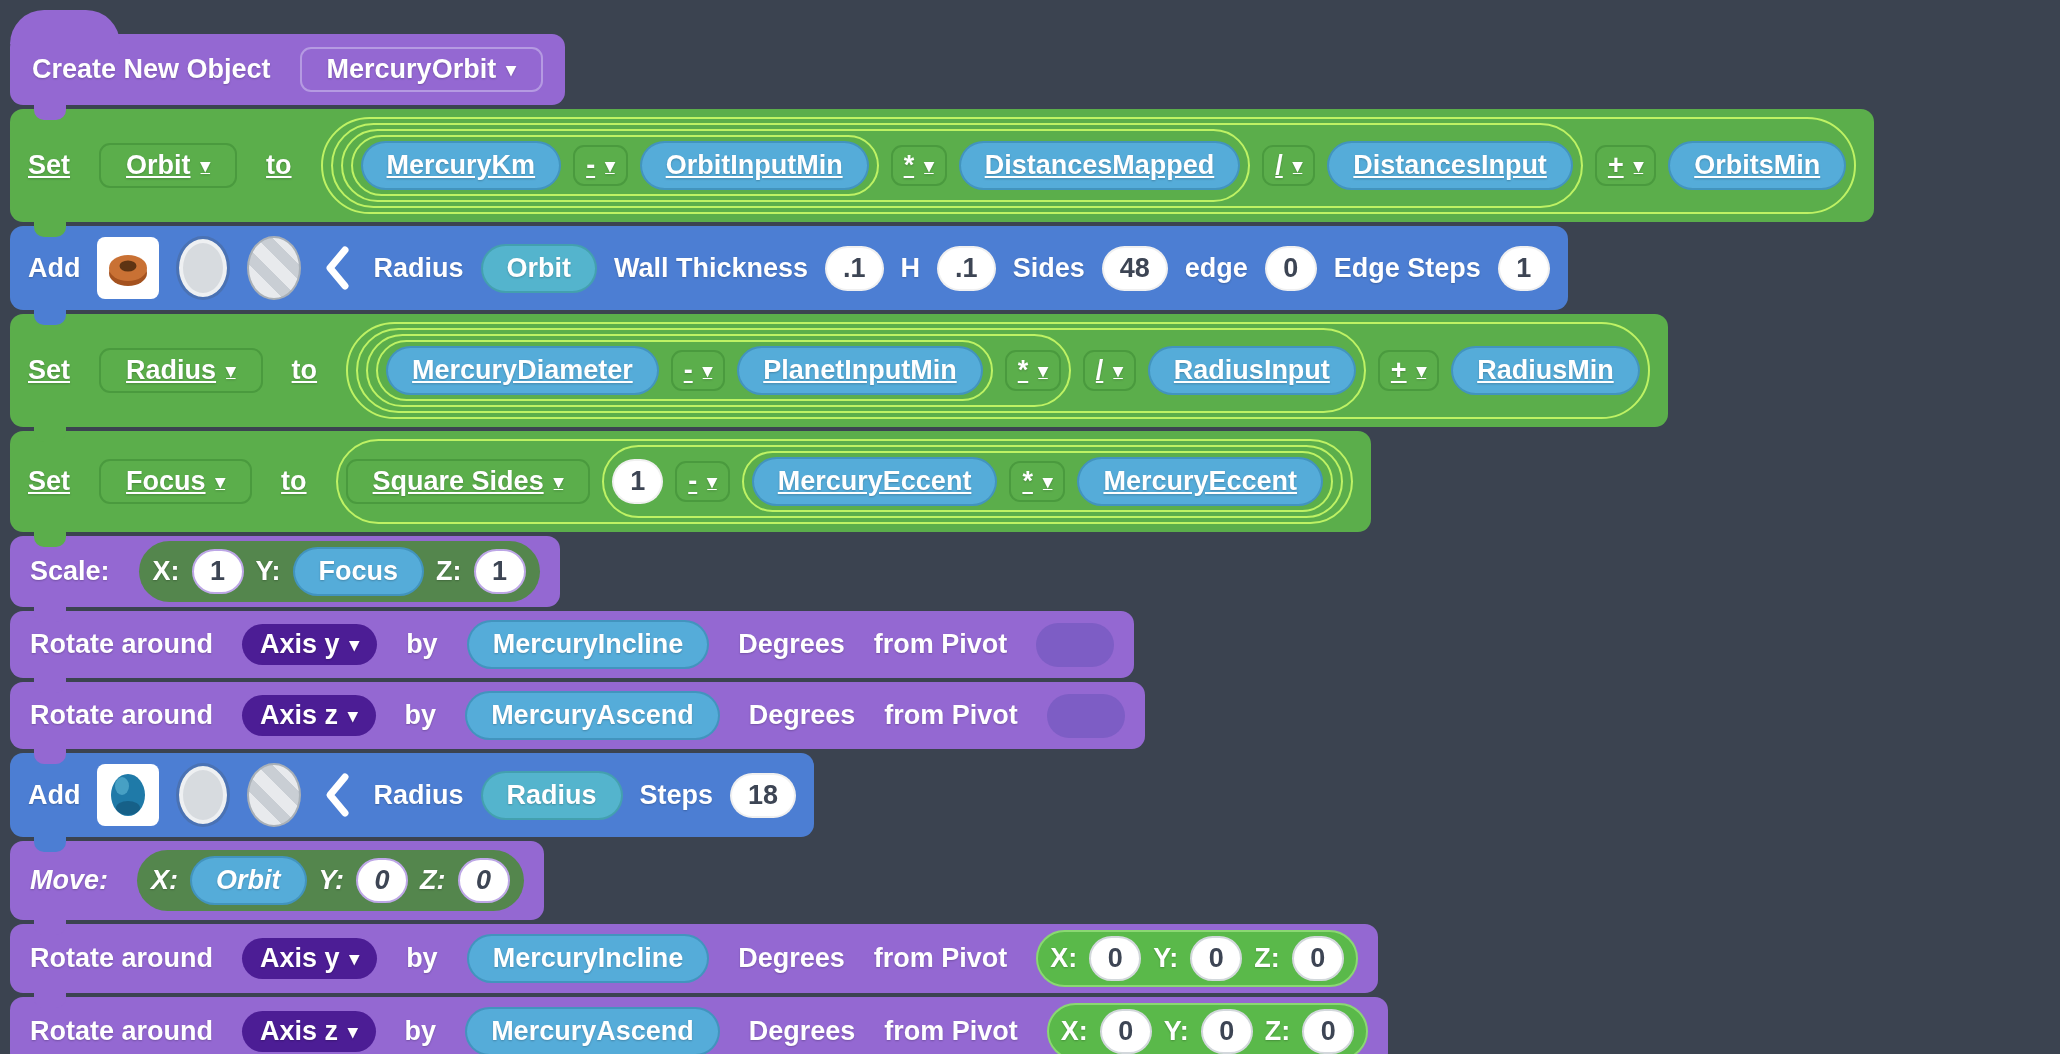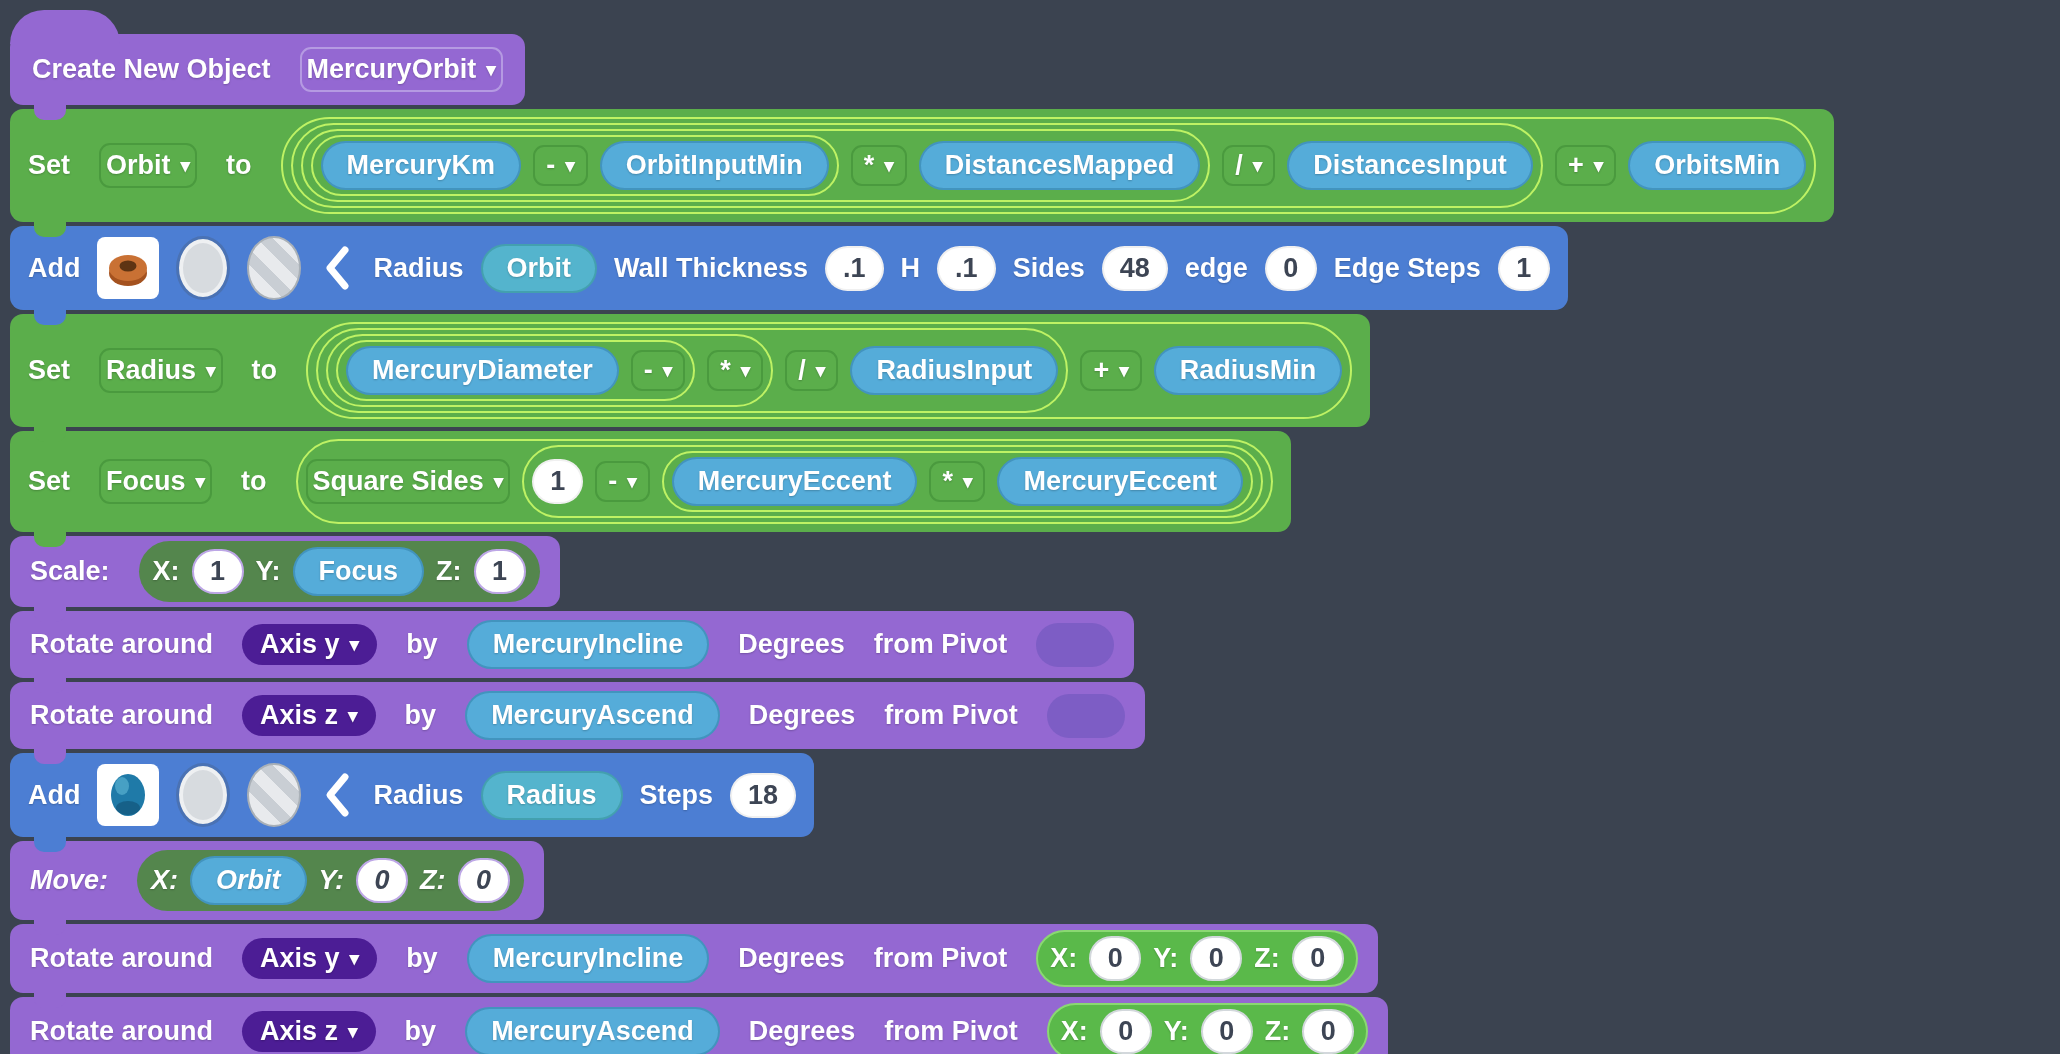--- a/index.html
+++ b/index.html
@@ -19,21 +19,21 @@
     border-radius:13px;
     margin-bottom:4px;
     padding:9px 20px;
   }
   .block::after { 
     content:""; position:absolute; z-index:5;
     bottom:-15px; left:24px; width:32px; height:19px;
     background:var(--blk); border-radius:0 0 10px 10px;
   }
   .purple { --blk:#9468d2; background:var(--blk); }
-  .green  { --blk:#5bae4b; background:var(--blk); }
+  .green  { --blk:#5bae4b; background:var(--blk);text-decoration:underline; }
   .blue   { --blk:#4c7ed3; background:var(--blk); }
 
   .hat::before { 
     content:""; position:absolute; top:-24px; left:0;
     width:110px; height:34px; background:var(--blk);
     border-radius:60px 60px 0 0;
   }
 
   .lbl { text-shadow:0 1px 2px rgba(0,0,0,.22); white-space:nowrap; }
 
@@ -48,21 +48,21 @@
     background:#fff; color:#3d4554;
     border-radius:999px; padding:5px 16px; min-width:52px;
     text-align:center; white-space:nowrap; border:2px solid rgba(0,0,0,.06);
   }
   .vecm .win { border:2px solid #bda7e6; }
   .vecb .win { border:2px solid #d3d8dc; }
 
   .dd {
     display:flex; align-items:center; gap:10px;
     border:2px solid #4a9a3e; border-radius:11px;
-    padding:5px 5px; white-space:nowrap; cursor:pointer;
+    padding:5px 25px; white-space:nowrap; cursor:pointer;
     text-shadow:0 1px 2px rgba(0,0,0,.22);
   }
   .dd.ddp { border-color:#b59ae2; }
   .dd.op { padding:3px 11px; }
   .caret { font-size:19px; line-height:1; }
 
   .axis {
     background:#4c1d95; border-radius:999px; padding:5px 18px;
     display:flex; align-items:center; gap:10px; white-space:nowrap;
     text-shadow:0 1px 2px rgba(0,0,0,.22);
@@ -181,20 +181,21 @@
     <span class="lbl">to</span>
     <div class="expr">
       <div class="expr">
         <div class="expr">
           <div class="expr">
             <span class="pill">MercuryDiameter</span>
             <span class="dd op">
               <span>-</span>
               <span class="caret">▾</span>
             </span>
+            <span class="pill">PlanetInputMin</span>
           </div>
           <span class="dd op">
             <span>*</span>
             <span class="caret">▾</span>
           </span>
         </div>
         <span class="dd op">
           <span>/</span>
           <span class="caret">▾</span>
         </span>

